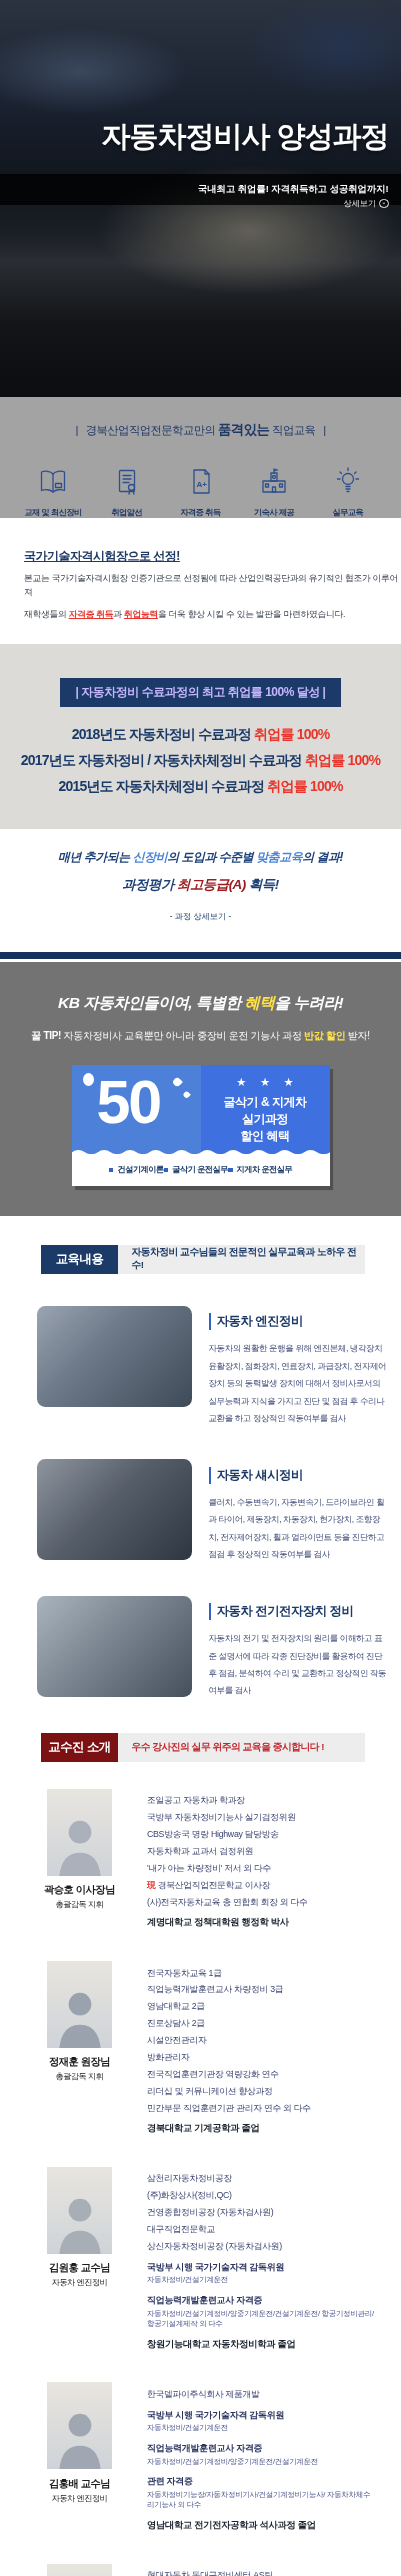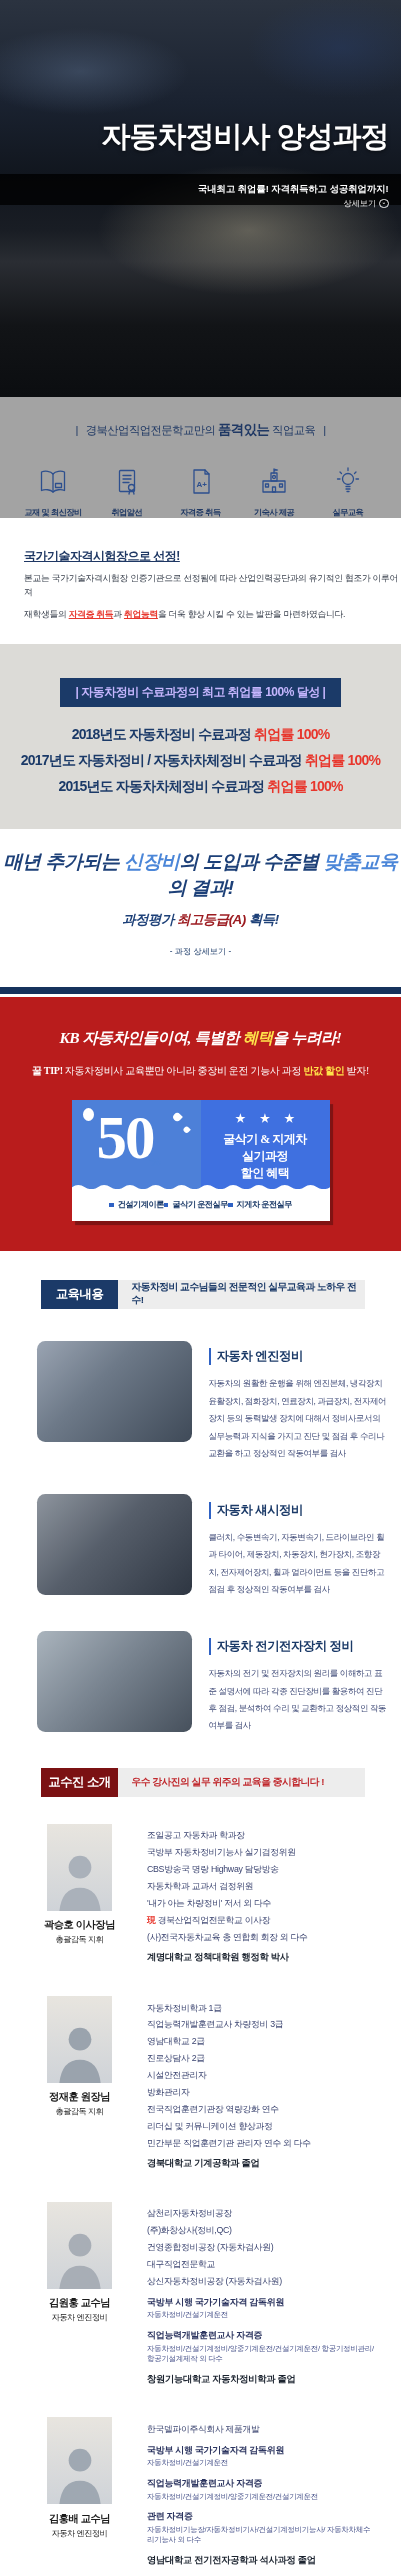--- a/index.html
+++ b/index.html
@@ -44,30 +44,30 @@
   .achieve-banner{display:inline-block;background:#1b3a68;color:#c4b5fd;font-size:12px;font-weight:700;
     padding:5.7px 15.5px;letter-spacing:-0.5px;margin-top:16px;}
   .achieve-banner .bold{font-weight:800;}
   .achieve-rows{margin-top:19.6px;}
   .achieve-row{font-size:14px;font-weight:800;color:#1b3a68;margin:8.2px 0;letter-spacing:-0.8px;}
   .achieve-row .hl{color:#e8362c;}
 
   
   .resultnote{padding:20.6px 0 15.5px;text-align:center;}
   .hand{font-style:italic;font-weight:800;letter-spacing:-0.5px;}
-  .rn-line1{font-size:19px;color:#1d4078;}
+  .rn-line1{font-size:12px;color:#1d4078;}
   .rn-line1 .hl{color:#4b86d8;}
   .rn-line2{margin-top:9.3px;font-size:13.4px;color:#1d4078;}
   .rn-line2 .hl{color:#9c1b20;}
   .rn-detail{margin-top:17.5px;font-size:8.2px;color:#1b3a68;cursor:pointer;}
 
   
   .navy-strip{height:7.2px;background:#16325c;margin-top:14.4px;}
   .white-line{height:2.6px;background:#fff;}
-  .promo{background:#b91c1c;padding:31px 0 30px;text-align:center;font-family:Liberation Serif, serif;}
+  .promo{background:#737373;padding:31px 0 30px;text-align:center;}
   .promo-headline{font-size:15.5px;color:#fff;}
   .promo-headline .hl{color:#ffe24a;}
   .promo-tip{margin-top:15.5px;font-size:10px;color:#fff;letter-spacing:-0.3px;}
   .promo-tip .lead{font-weight:800;}
   .promo-tip .hl{color:#ffe24a;font-weight:800;}
   .disc-card{width:258px;margin:21.6px auto 0;box-shadow:3.1px 4.1px 0 rgba(0,0,0,.3);text-align:left;}
   .disc-top{display:flex;height:89px;}
   .disc-left{position:relative;width:50%;background:#4d80d8;overflow:hidden;}
   .disc-dot{position:absolute;left:11.3px;top:8.2px;width:11.3px;height:13.4px;background:#fff;border-radius:50%;}
   .disc-num{position:absolute;left:25px;top:4.1px;font-size:61px;font-weight:800;color:#fff;line-height:1.1;letter-spacing:-2.1px;}
@@ -351,21 +351,21 @@
         <div class="prof-photo">
             <svg viewBox="0 0 100 130">
               <circle cx="50" cy="45" r="22" fill="#9aa3ad"></circle>
               <path d="M10 130 q5 -45 40 -45 q35 0 40 45 z" fill="#9aa3ad"></path>
             </svg>
           </div>
         <div class="prof-name">정재훈 원장님</div>
         <div class="prof-role">총괄감독 지휘</div>
       </div>
       <div class="prof-details">
-        <div class="pd" data-style="normal">자동차정비학과 1급</div>
+        <div class="pd" data-style="normal">전국자동차교육 1급</div>
         <div class="pd" data-style="normal">직업능력개발훈련교사 차량정비 3급</div>
         <div class="pd" data-style="normal">영남대학교 2급</div>
         <div class="pd" data-style="normal">진로상담사 2급</div>
         <div class="pd" data-style="normal">시설안전관리자</div>
         <div class="pd" data-style="normal">방화관리자</div>
         <div class="pd" data-style="normal">전국직업훈련기관장 역량강화 연수</div>
         <div class="pd" data-style="normal">리더십 및 커뮤니케이션 향상과정</div>
         <div class="pd" data-style="normal">민간부문 직업훈련기관 관리자 연수 외 다수</div>
         <div class="pd" data-style="grad">경북대학교 기계공학과 졸업</div>
       </div>

